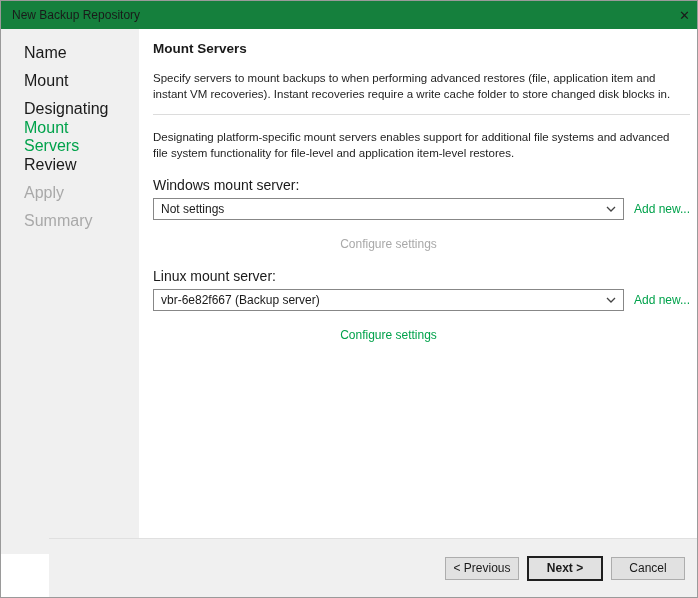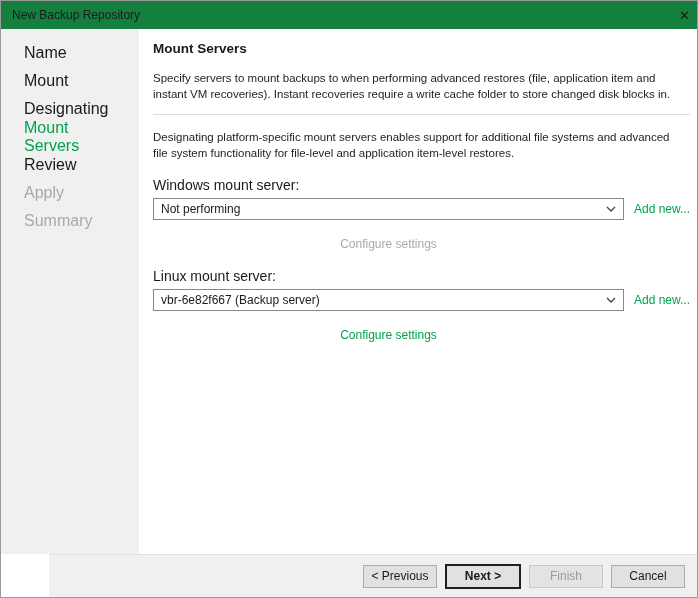--- a/index.html
+++ b/index.html
@@ -19,21 +19,21 @@
   .divider{border:none;border-top:1px solid #dcdcdc;margin:12px 0 14px;}
   .field-label{font-size:14px;margin:16px 0 5px;}
   .combo-row{display:flex;align-items:center;}
   .combo{width:471px;height:22px;box-sizing:border-box;border:1px solid #878787;background:#fff;
     display:flex;align-items:center;padding:0 7px;font-size:12px;cursor:default;flex:none;}
   .combo .chev{margin-left:auto;display:flex;align-items:center;}
   .link{font-size:12px;color:var(--accent-green,#00a24b);cursor:pointer;text-decoration:none;}
   .addnew{margin-left:10px;white-space:nowrap;}
   .configure-row{width:471px;text-align:center;margin-top:14px;}
   .link.disabled{color:#a9a9a9;cursor:default;}
-  .footer{position:absolute;left:0;right:0;bottom:0;height:43px;box-sizing:border-box;background:#f0f0f0;
+  .footer{position:absolute;left:0;right:0;bottom:0;height:59px;box-sizing:border-box;background:#f0f0f0;
     border-top:1px solid #e0e0e0;display:flex;align-items:center;justify-content:flex-end;gap:8px;padding:0 12px;margin-left:48px;}
   .btn{width:74px;height:23px;box-sizing:border-box;font-size:12px;font-family:inherit;
     background:#e1e1e1;border:1px solid #adadad;color:#1a1a1a;cursor:pointer;}
   .btn.default{border:2px solid #1f1f1f;height:25px;width:76px;font-weight:bold;}
   .btn:disabled{color:#9b9b9b;background:#e3e3e3;border-color:#c9c9c9;cursor:default;}
 </style>
 </head>
 <body>
 
 <div class="dialog">
@@ -74,21 +74,21 @@
 
       <p class="para">Specify servers to mount backups to when performing advanced restores (file, application item and instant VM recoveries). Instant recoveries require a write cache folder to store changed disk blocks in.</p>
 
       <hr class="divider">
 
       <p class="para">Designating platform-specific mount servers enables support for additional file systems and advanced file system functionality for file-level and application item-level restores.</p>
 
       <div class="field-label">Windows mount server:</div>
       <div class="combo-row">
         <div class="combo">
-          <span>Not performing</span>
+          <span>Not settings</span>
           <span class="chev">
             <svg width="10" height="6" viewBox="0 0 10 6">
                 <polyline points="1,1 5,5 9,1" fill="none" stroke="#444" stroke-width="1.3"></polyline>
               </svg>
           </span>
         </div>
         <a class="link addnew">Add new...</a>
       </div>
       <div class="configure-row">
         <a class="link disabled">Configure settings</a>
@@ -108,17 +108,16 @@
       </div>
       <div class="configure-row">
         <a class="link">Configure settings</a>
       </div>
     </div>
   </div>
 
   <div class="footer">
     <button class="btn">&lt; Previous</button>
     <button class="btn default">Next &gt;</button>
-    <button class="btn" disabled="">Finish</button>
     <button class="btn">Cancel</button>
   </div>
 
 </div>
 
 </body></html>

